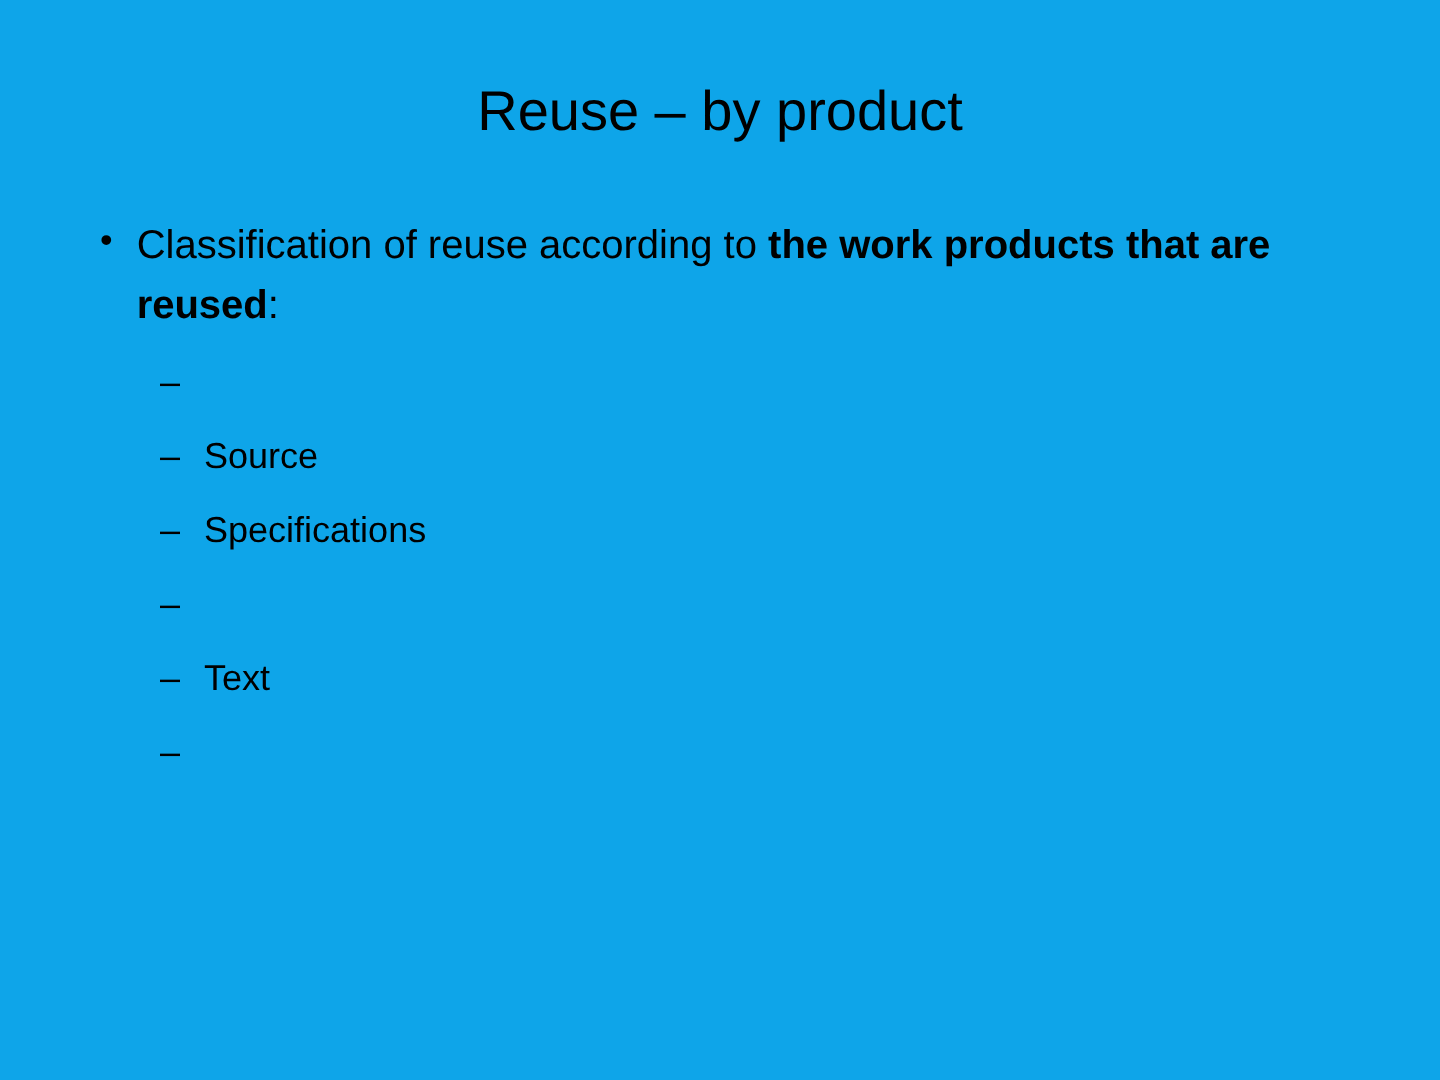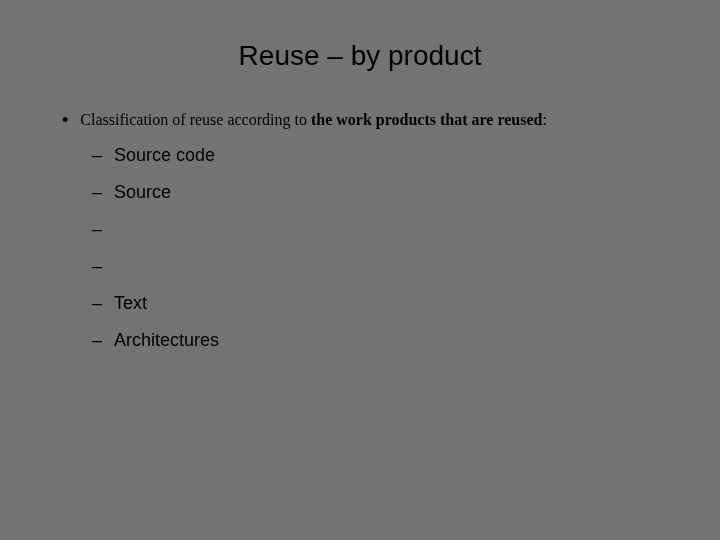--- a/index.html
+++ b/index.html
@@ -15,22 +15,22 @@
       font-family: Arial, Helvetica, sans-serif;
       display: flex;
       align-items: flex-start;
       justify-content: center;
       overflow: hidden;
     }
 
     .slide {
       width: 720px;
       height: 540px;
-      background: #737373;
-      padding: 40px 52px;
+      background: #0ea5e9;
+      padding: 40px 40px;
       display: flex;
       flex-direction: column;
       align-items: flex-start;
     }
 
     .title {
       width: 100%;
       text-align: center;
       font-size: 28px;
       font-weight: normal;
@@ -53,22 +53,21 @@
     }
 
     .bullet-dot {
       margin-right: 12px;
       margin-top: 2px;
       flex-shrink: 0;
     }
 
     .bullet-text {
       line-height: 1.5;
-      font-size: 16px;
-      font-family: Liberation Serif, serif;
+      font-size: 20px;
     }
 
     .bold {
       font-weight: bold;
     }
 
     .sub-list {
       list-style: none;
       padding-left: 30px;
       margin-top: 8px;
@@ -99,35 +98,34 @@
     <div class="bullet-item">
       <span class="bullet-dot">•</span>
       <span class="bullet-text">
         <span>Classification of reuse according to </span><span class="bold">the work products that are reused</span><span>:</span>
       </span>
     </div>
 
     <ul class="sub-list">
       <li>
         <span class="dash">–</span>
-        <span>Source code</span>
       </li>
       <li>
         <span class="dash">–</span>
         <span>Source</span>
       </li>
       <li>
         <span class="dash">–</span>
+        <span>Specifications</span>
       </li>
       <li>
         <span class="dash">–</span>
       </li>
       <li>
         <span class="dash">–</span>
         <span>Text</span>
       </li>
       <li>
         <span class="dash">–</span>
-        <span>Architectures</span>
       </li>
     </ul>
   </div>
 </div>
 
 </body></html>

